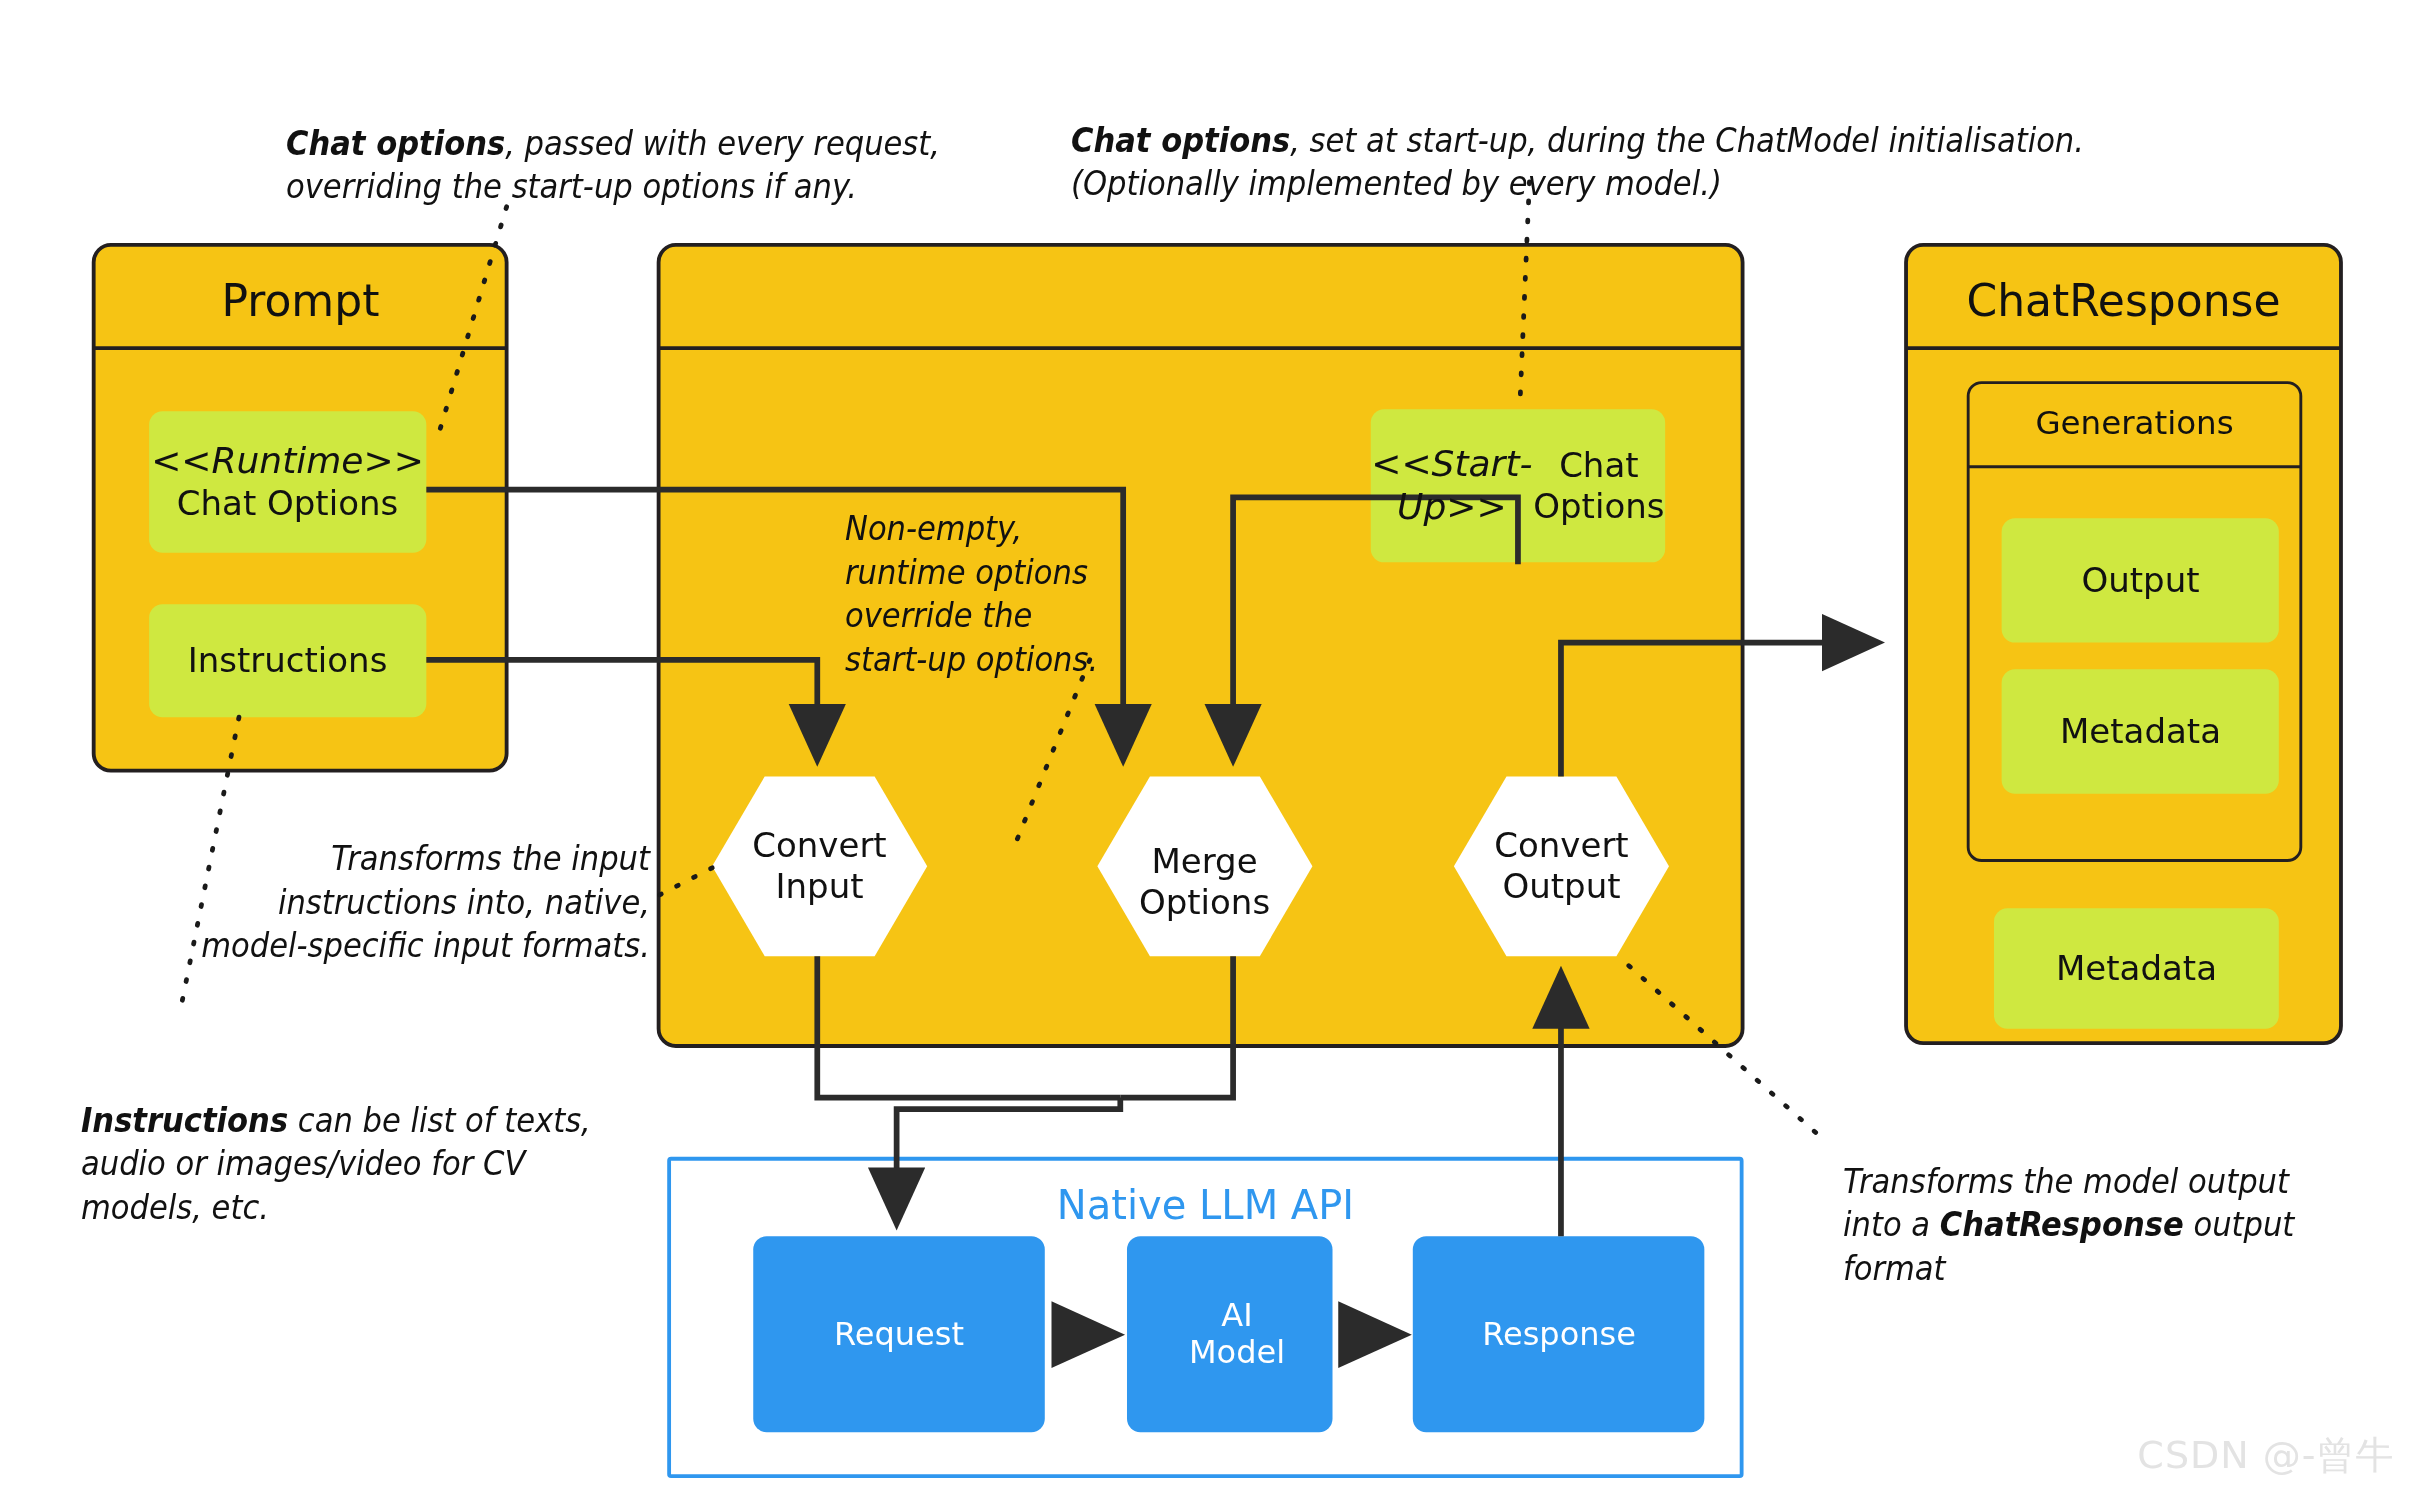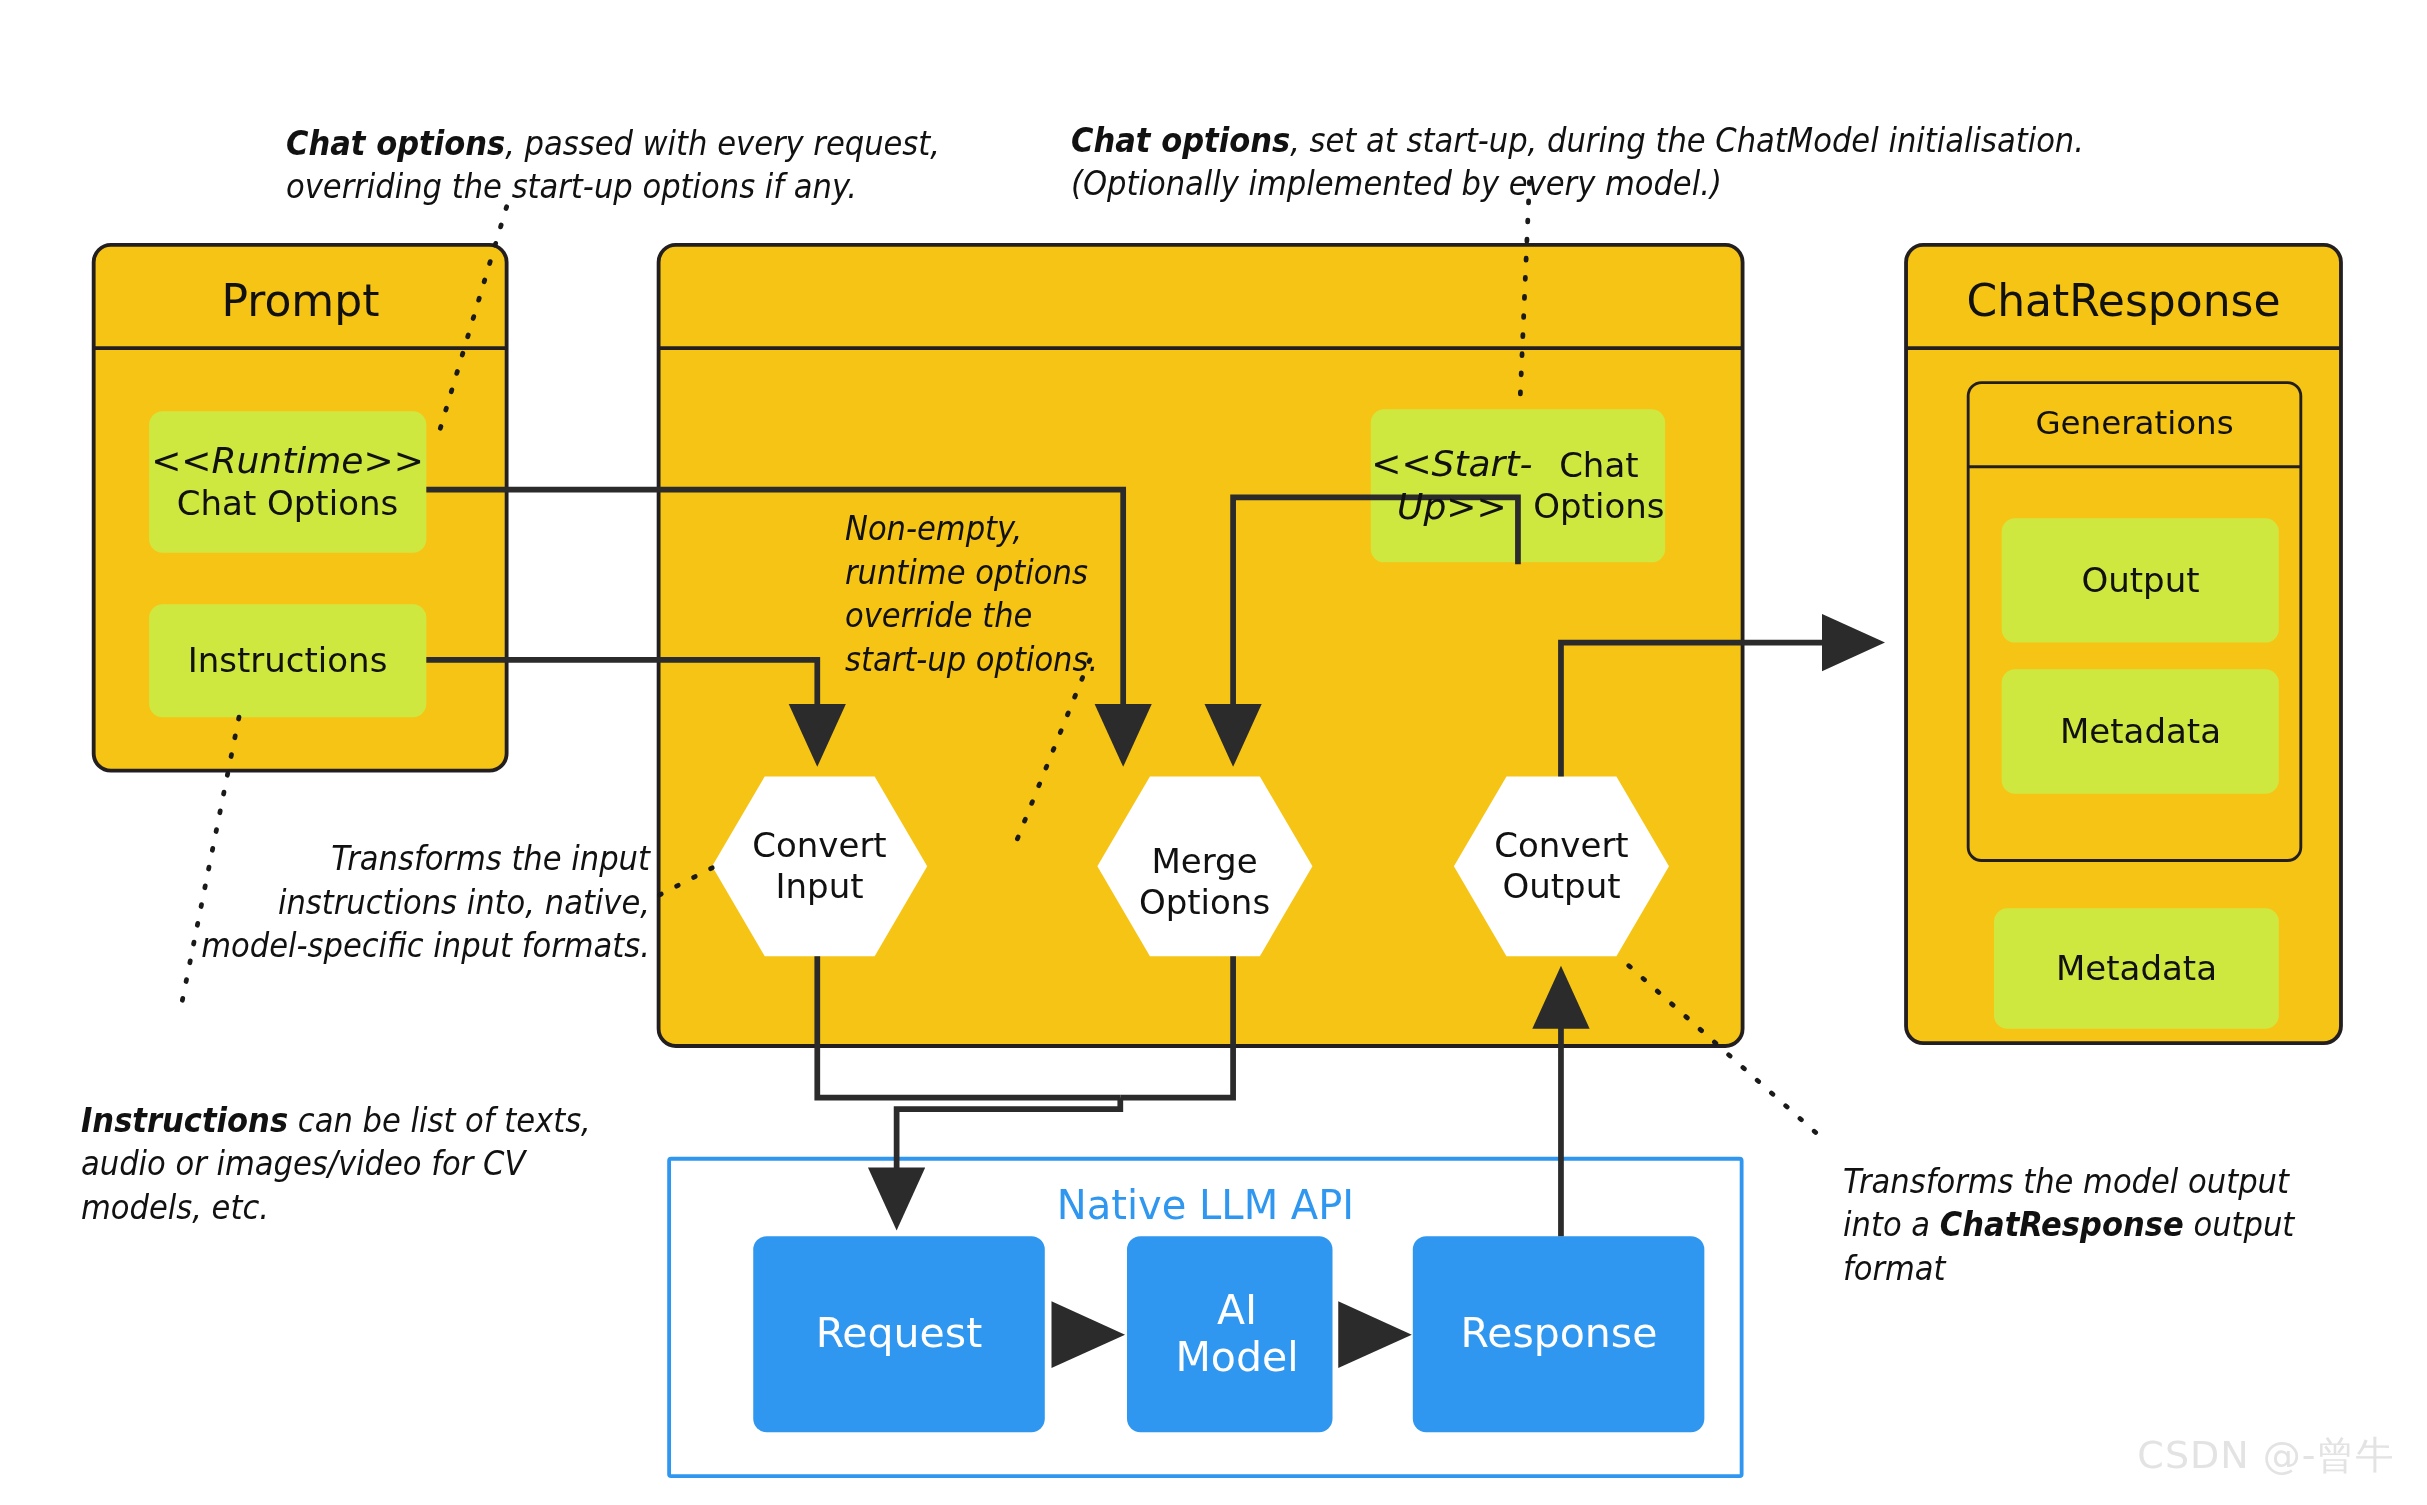--- a/index.html
+++ b/index.html
@@ -13,21 +13,21 @@
   .anno b{font-weight:bold;font-style:italic;}
   .anno.right{text-align:right;}
 
   .boxlabel{position:absolute;display:flex;align-items:center;justify-content:center;
             text-align:center;color:#111;}
 
   .title-lbl{font-size:44px;}
   .chip-lbl{font-size:34px;line-height:1.18;}
   .chip-lbl .stereo{font-style:italic;font-size:36px;display:block;}
   .hex-lbl{font-size:34px;line-height:1.22;}
-  .blue-lbl{font-size:41px;color:#ffffff;line-height:1.15;}
+  .blue-lbl{font-size:32px;color:#ffffff;line-height:1.15;}
   .api-title{font-size:40px;color:#2f97ef;}
   .gen-lbl{font-size:32.5px;}
   .watermark{position:absolute;right:32.5px;bottom:25px;font-size:38px;color:#e3e3e3;
              letter-spacing:1px;}
 </style>
 </head>
 <body>
 
 <div class="stage">
 

